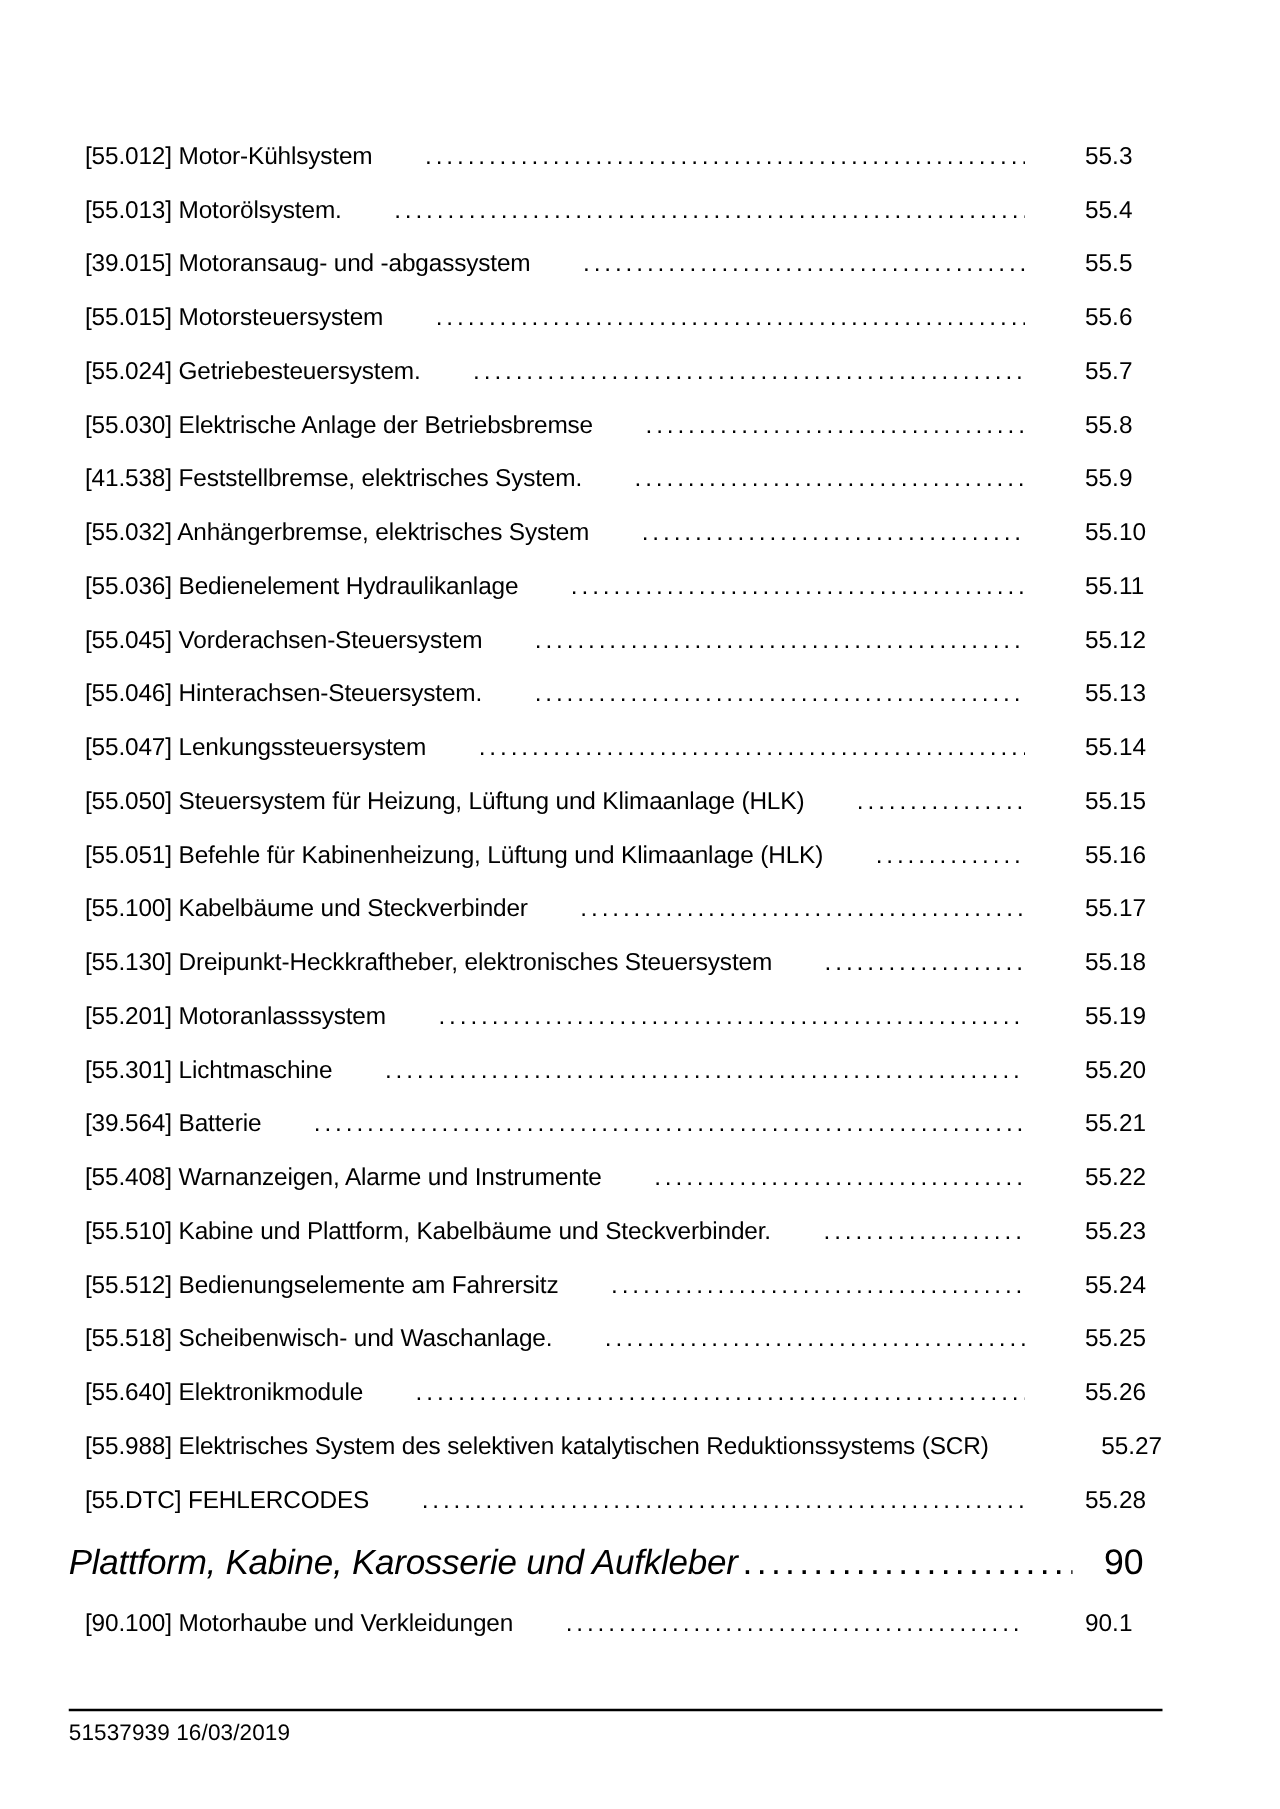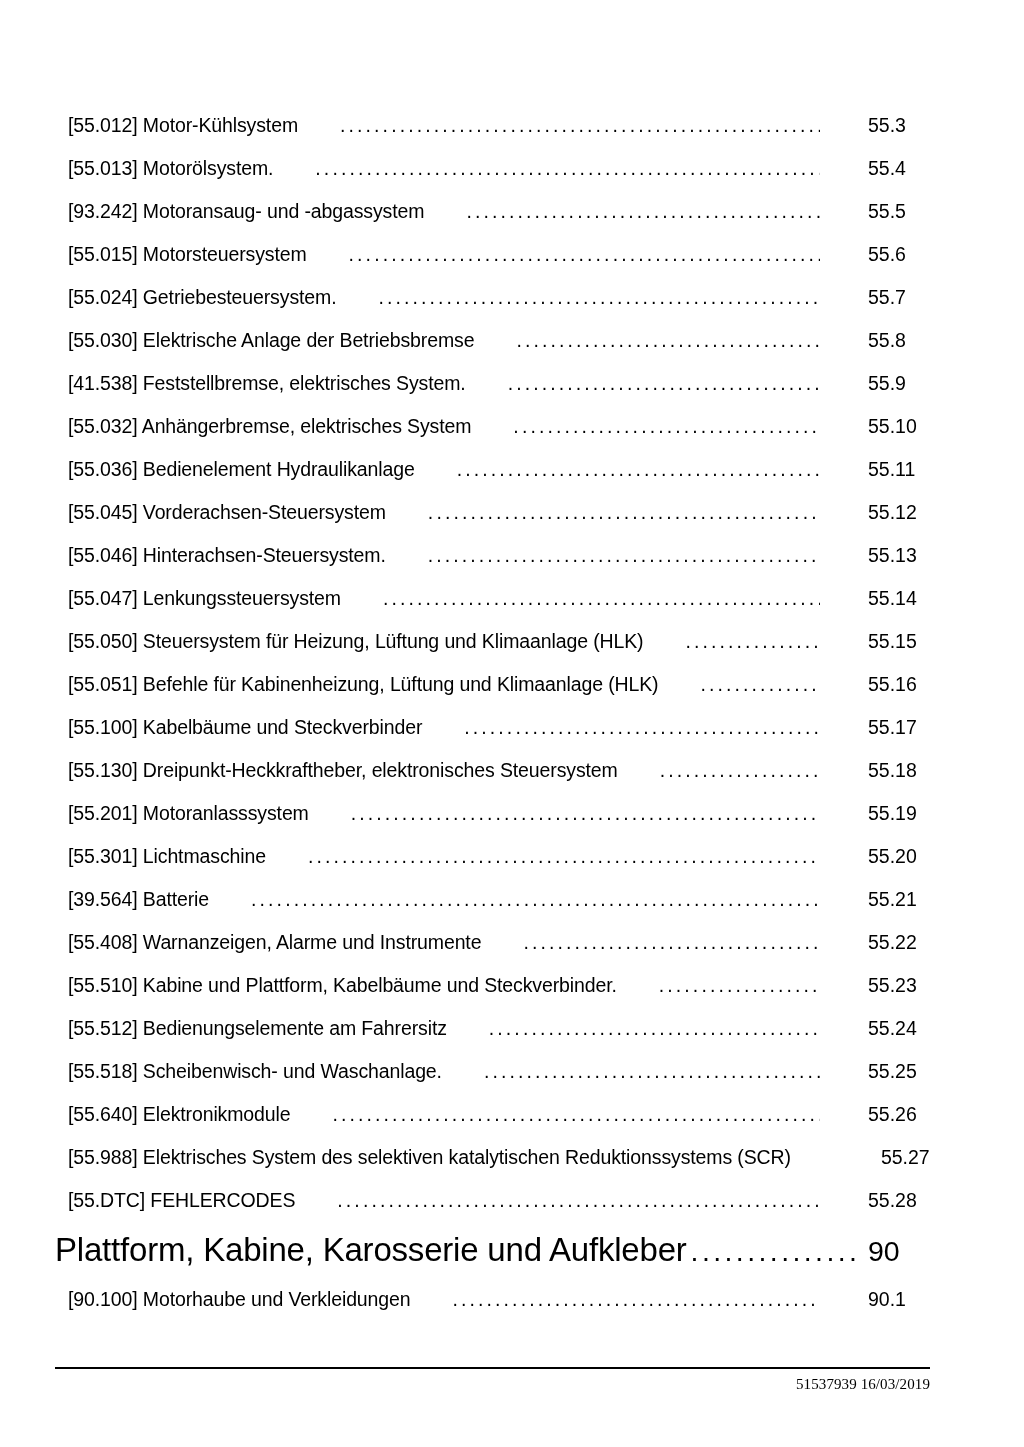--- a/index.html
+++ b/index.html
@@ -68,81 +68,81 @@
     text-align: left;
     min-width: 62px;
     padding-left: 6px;
   }
 
   
   .heading {
     height: 56px;
   }
   .heading .label {
-    font-size: 33px;
+    font-size: 28px;
     line-height: 56px;
     padding-left: 0px;
     letter-spacing: -0.2px;
+    font-style: italic;
   }
   .heading .leader {
     flex: 1 1 auto;
     overflow: hidden;
     height: 56px;
     line-height: 56px;
     font-size: 28.5px;
     letter-spacing: 3.4px;
     margin-left: 4px;
     margin-right: 2px;
   }
   .heading .pageno {
     font-size: 28.5px;
     line-height: 56px;
-    text-align: left;
+    text-align: center;
     min-width: 62px;
     padding-left: 8px;
   }
 
   
   .footer {
     position: absolute;
     left: 55px;
     top: 1367px;
     width: 875px;
   }
   .footer-rule {
     width: 100%;
     height: 2px;
     background: #000000;
   }
   .footer-text {
     margin-top: 7px;
-    text-align: right;
-    font-size: 15px;
+    text-align: left;
+    font-size: 18px;
     letter-spacing: 0.1px;
-    font-family: Liberation Serif, serif;
   }
 </style>
 </head>
 <body>
 
 <div class="page">
 
   <div class="toc">
       <div class="toc-row entry">
         <span class="label">[55.012] Motor-Kühlsystem</span>
         <span class="leader">.......................................................................................................................................................................................................</span>
         <span class="pageno">55.3</span>
       </div>
       <div class="toc-row entry">
         <span class="label">[55.013] Motorölsystem.</span>
         <span class="leader">.......................................................................................................................................................................................................</span>
         <span class="pageno">55.4</span>
       </div>
       <div class="toc-row entry">
-        <span class="label">[93.242] Motoransaug- und -abgassystem</span>
+        <span class="label">[39.015] Motoransaug- und -abgassystem</span>
         <span class="leader">.......................................................................................................................................................................................................</span>
         <span class="pageno">55.5</span>
       </div>
       <div class="toc-row entry">
         <span class="label">[55.015] Motorsteuersystem</span>
         <span class="leader">.......................................................................................................................................................................................................</span>
         <span class="pageno">55.6</span>
       </div>
       <div class="toc-row entry">
         <span class="label">[55.024] Getriebesteuersystem.</span>

